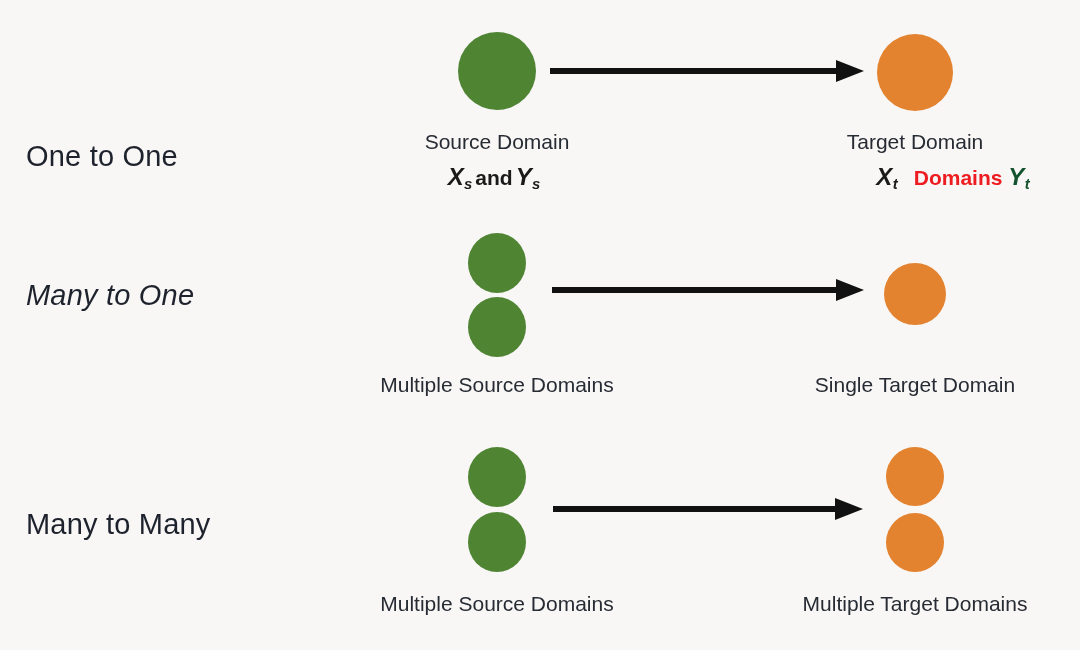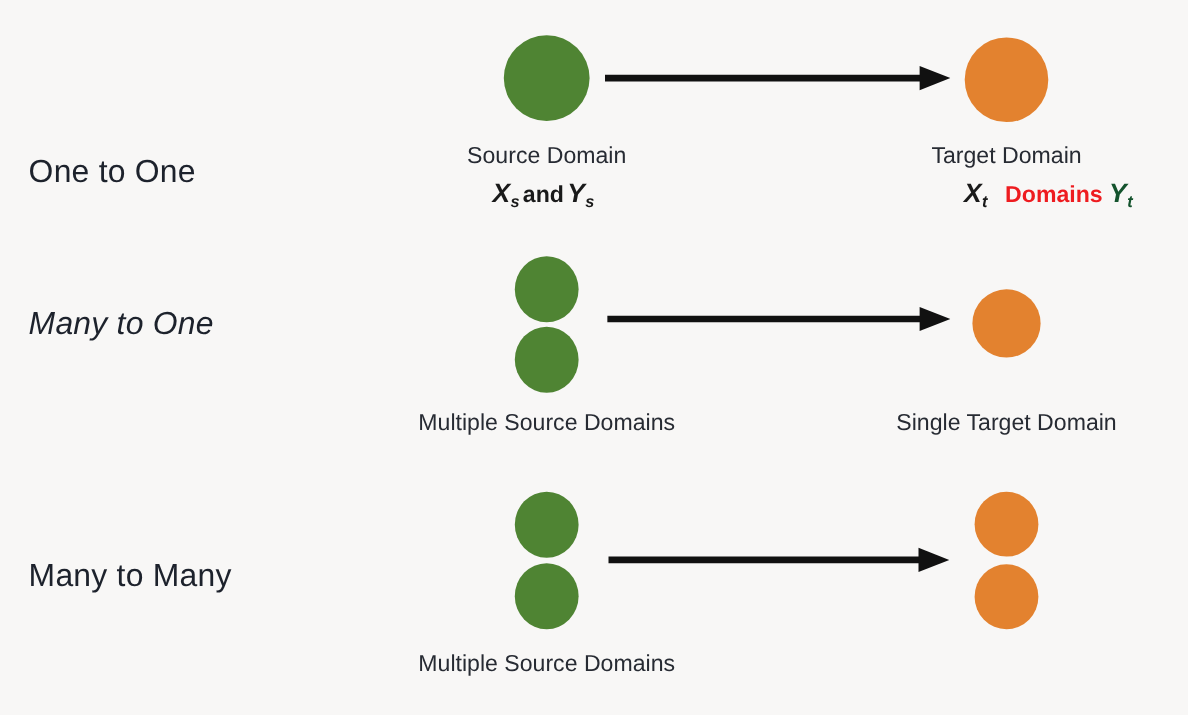--- a/index.html
+++ b/index.html
@@ -204,15 +204,16 @@
         <line x1="0" y1="13" x2="286" y2="13" stroke="#111111" stroke-width="6"></line>
         <polygon points="282,2 310,13 282,24" fill="#111111"></polygon>
       </svg>
     </div>
 
     <div class="node target" id="node-target-3a"></div>
     <div class="node target" id="node-target-3b"></div>
 
     <div class="caption source-caption" id="caption-source-3">Multiple Source Domains</div>
 
+    <div class="caption target-caption" id="caption-target-3">Multiple Target Domains</div>
   </div>
 
 </div>
 
 </body></html>

